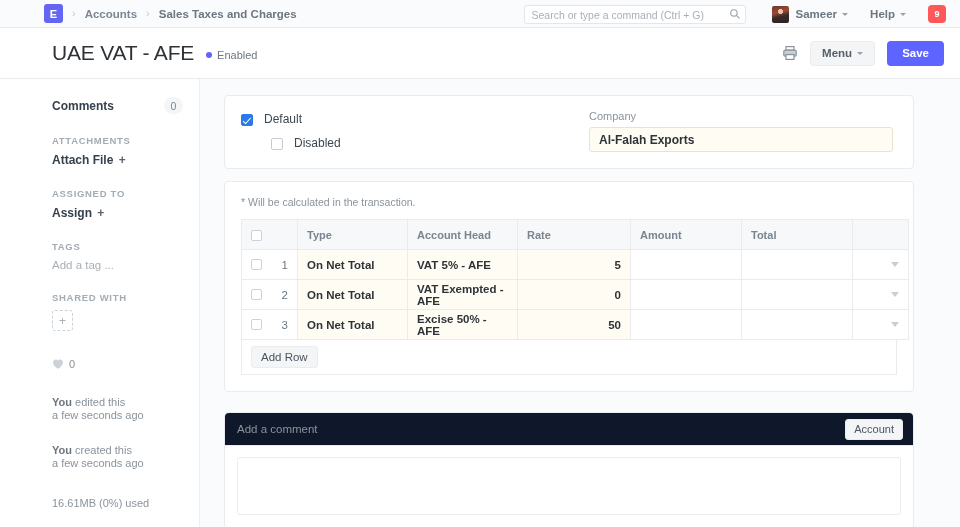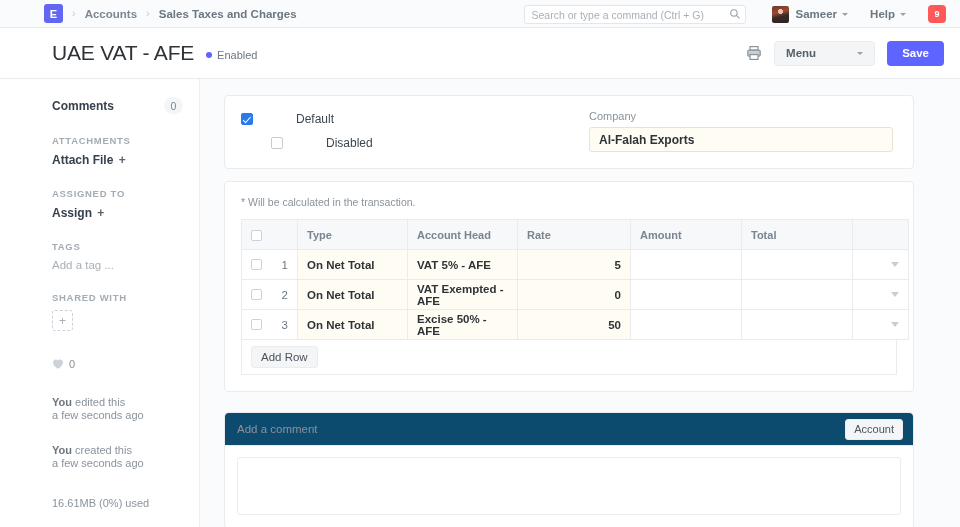--- a/index.html
+++ b/index.html
@@ -173,21 +173,20 @@
     padding: 0 11px;
     cursor: pointer;
     border: 1px solid transparent;
     white-space: nowrap;
     font-family: "Liberation Sans", sans-serif;
   }
   .btn-default {
     background: #f4f5f6;
     color: #56606a;
     border-color: #eaecee;
-    gap: 36px;
   }
   .btn-primary {
     background: #5e64ff;
     color: #fff;
     padding: 0 14px;
   }
 
   
   .body-wrap {
     display: flex;
@@ -290,23 +289,22 @@
     border-radius: 4px;
   }
   .card-form {
     padding: 14px 20px 16px 16px;
     display: flex;
   }
   .col-left { width: 340px; flex: 0 0 340px; padding-top: 2px; }
   .col-right { flex: 1 1 auto; padding-left: 8px; }
   .check-line {
     display: flex;
-    align-items: center;
+    align-items: flex-end;
     margin-bottom: 10px;
-    gap: 32px;
   }
   .check-line:last-child { margin-bottom: 0; padding-left: 30px; }
   .cb {
     width: 12px; height: 12px;
     border-radius: 2px;
     border: 1px solid #c5ccd3;
     background: #fff;
     margin-right: 11px;
     flex: 0 0 auto;
     position: relative;
@@ -423,21 +421,21 @@
     font-size: 11.5px;
     color: #4a545e;
     cursor: pointer;
   }
 
   .card-comment {
     margin-top: 20px;
   }
   .comment-head {
     height: 33px;
-    background: #0c4a6e;
+    background: #0f172a;
     border-bottom: 1px solid #e9ebed;
     border-radius: 4px 4px 0 0;
     display: flex;
     align-items: center;
     justify-content: space-between;
     padding: 0 10px 0 12px;
   }
   .comment-head-label {
     font-size: 11.5px;
     color: #8a939c;

